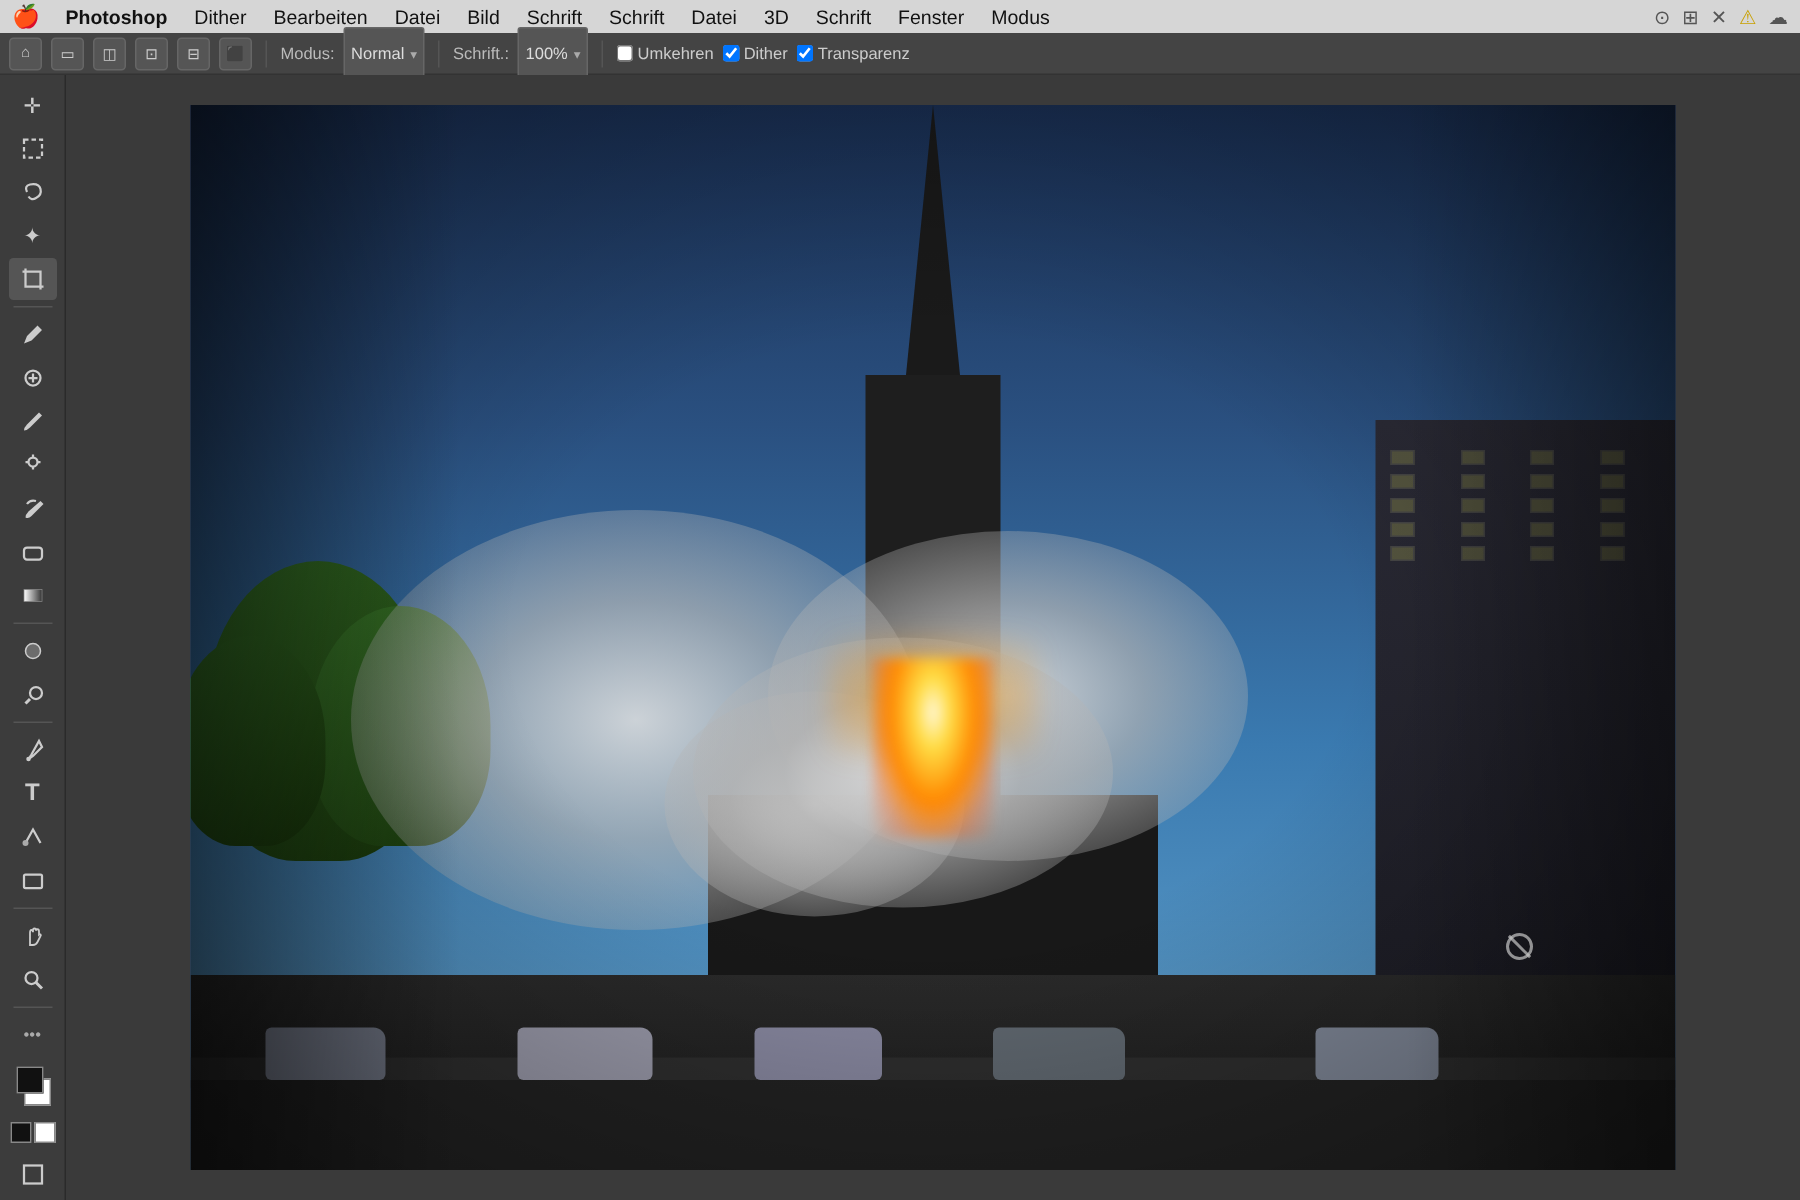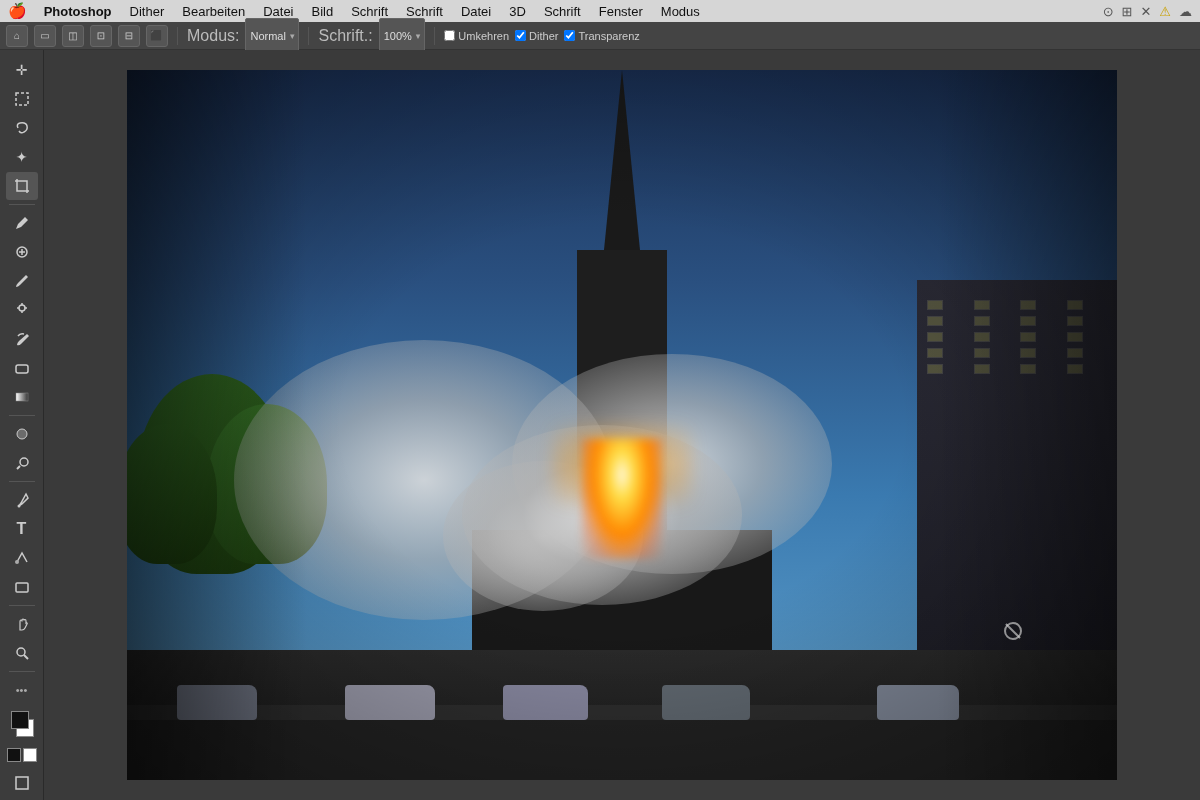--- a/index.html
+++ b/index.html
@@ -74,21 +74,21 @@
       color: #ccc;
     }
     .opt-separator {
       width: 1px;
       height: 18px;
       background: #555;
       margin: 0 3px;
     }
     .opt-label {
       color: #bbb;
-      font-size: 16px;
+      font-size: 11px;
     }
     .opt-dropdown {
       background: #555;
       border: 1px solid #666;
       border-radius: 2px;
       padding: 1px 4px;
       color: #ddd;
       font-size: 11px;
       display: flex;
       align-items: center;

